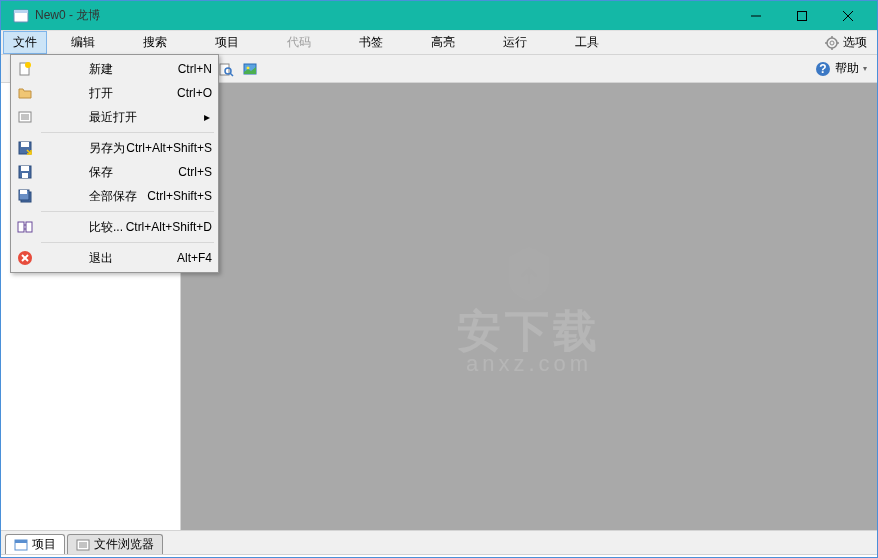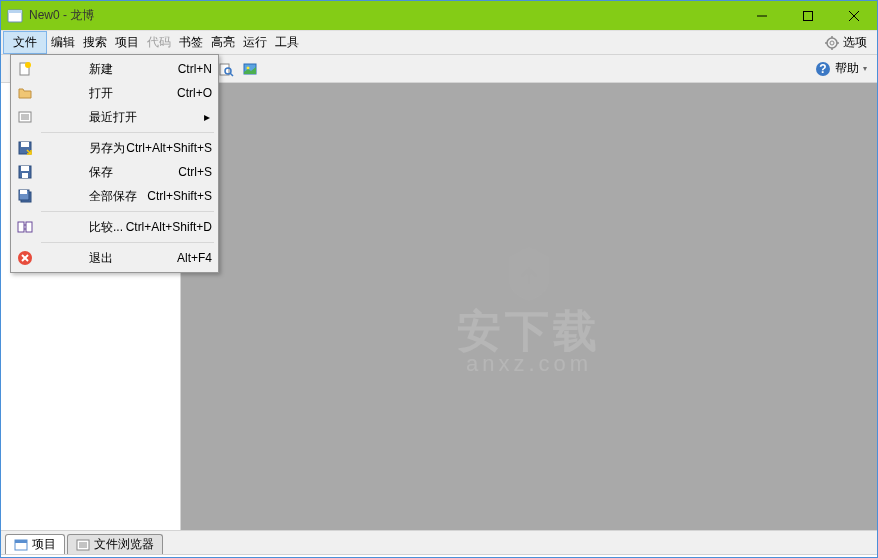--- a/index.html
+++ b/index.html
@@ -1,25 +1,25 @@
 <!DOCTYPE html>
 <html><head>
 <meta charset="utf-8">
 <style>
 * { margin: 0; padding: 0; box-sizing: border-box; font-family: "Microsoft YaHei", "SimSun", Tahoma, sans-serif; font-size: 12px; }
 body { width: 878px; height: 558px; background: #fff; overflow: hidden; border: 1px solid #4a90d9; }
 
-.titlebar { height: 30px; display: flex; align-items: center; padding: 0 0; background: #84cc16; border-bottom: 1px solid #e1e1e1; }
+.titlebar { height: 30px; display: flex; align-items: center; padding: 0 6px; background: #14b8a6; border-bottom: 1px solid #e1e1e1; }
 .titlebar .app-icon { width: 16px; height: 16px; margin: 0 6px; display: inline-block; }
 .titlebar .title { flex: 1; color: #333; }
 .titlebar .win-controls { display: flex; }
 .titlebar .win-btn { width: 46px; height: 30px; display: flex; align-items: center; justify-content: center; cursor: pointer; color: #333; }
 
 .menubar { height: 24px; display: flex; align-items: center; padding: 0 2px; background: #f0f0f0; border-bottom: 1px solid #d4d4d4; }
-.menubar .menu-item { padding: 3px 4px; cursor: pointer; color: #000; }
+.menubar .menu-item { padding: 3px 24px; cursor: pointer; color: #000; }
 .menubar .menu-item.active { background: #cce4f7; border: 1px solid #7eb4ea; padding: 2px 9px; text-align: center; }
 .menubar .menu-item.disabled { color: #a0a0a0; }
 .menubar .spacer { flex: 1; }
 .menubar .options { display: flex; align-items: center; padding: 0 8px; cursor: pointer; text-align: right; }
 .menubar .options .gear { width: 14px; height: 14px; margin-right: 4px; }
 
 .toolbar { height: 28px; display: flex; align-items: center; padding: 2px 4px; background: #f0f0f0; border-bottom: 1px solid #d4d4d4; gap: 2px; }
 .toolbar .tb-btn { width: 22px; height: 22px; display: flex; align-items: center; justify-content: center; cursor: pointer; border: 1px solid transparent; }
 .toolbar .tb-sep { width: 1px; height: 20px; background: #c0c0c0; margin: 0 2px; }
 .toolbar .search-box { height: 20px; width: 125px; border: 1px solid #7a7a7a; padding: 1px 4px; background: #fff; margin: 0 2px; }

